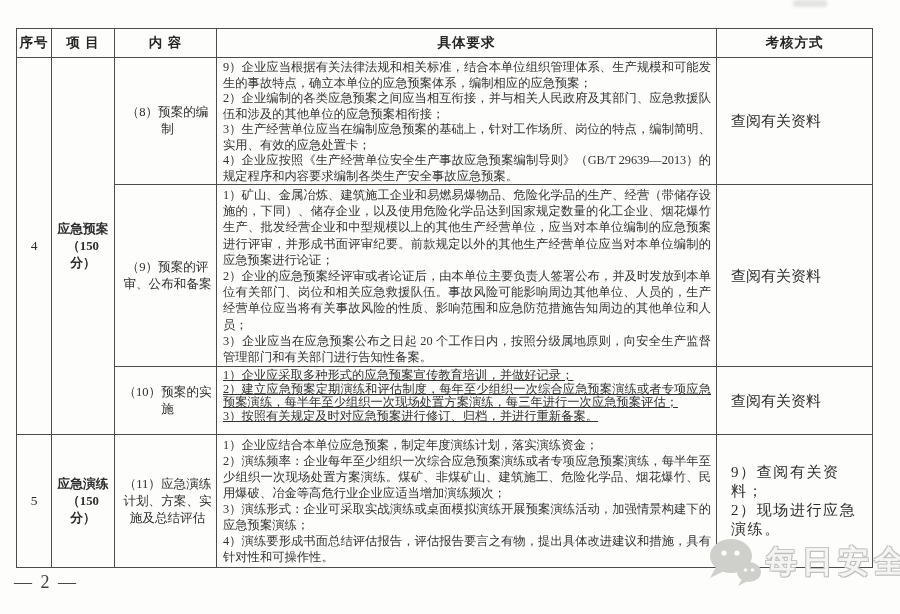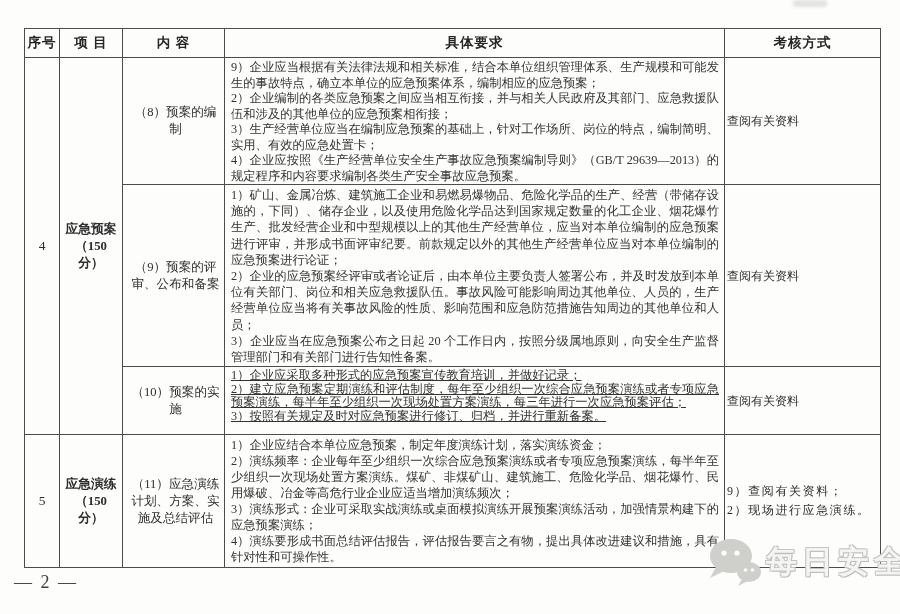--- a/index.html
+++ b/index.html
@@ -5,21 +5,21 @@
   html,body{margin:0;padding:0;}
   body{
     position:relative;
     width:900px;height:614px;
     background:#fdfdfc;
     overflow:hidden;
     font-family:"Liberation Serif","DejaVu Serif",serif;
     color:#3a3a3a;
   }
   table.assess{
-    position:absolute;left:24px;top:28px;
+    position:absolute;left:16px;top:28px;
     width:856px;
     border-collapse:collapse;
     table-layout:fixed;
   }
   .assess th,.assess td{
     border:1px solid #4c4c4c;
     vertical-align:middle;
     overflow:hidden;
   }
   .assess th{
@@ -32,21 +32,21 @@
   td.content{ font-size:12.6px;color:#2e2e2e;padding:2px 3px 2px 7px;text-align:center; }
   td.req{ vertical-align:top;padding:2px 5px 0 6px; }
   td.req .item{
     font-size:12.3px;text-align:justify;text-justify:inter-ideograph;
     color:#333;word-break:break-all;
   }
   tr.rA td.req .item{ line-height:15.5px; }
   tr.rB td.req .item{ line-height:16.2px; }
   tr.rC td.req .item{ line-height:13.5px;text-decoration:underline; }
   tr.rD td.req .item{ line-height:16.0px; }
-  td.assesscell{ font-size:12px;color:#2e2e2e;padding:2px 8px 2px 2px; }
+  td.assesscell{ font-size:15px;color:#2e2e2e;padding:2px 8px 2px 14px; }
   td.assesscell .aitem{ line-height:18px; }
   td.assesscell.spaced .aitem{ letter-spacing:1.6px;line-height:19px; }
 
   .page-number{
     position:absolute;left:14px;top:572px;
     font-size:18px;color:#3f3f3f;letter-spacing:2px;
     font-family:"Liberation Serif","DejaVu Serif",serif;
   }
   .watermark{
     position:absolute;left:704px;top:534px;

